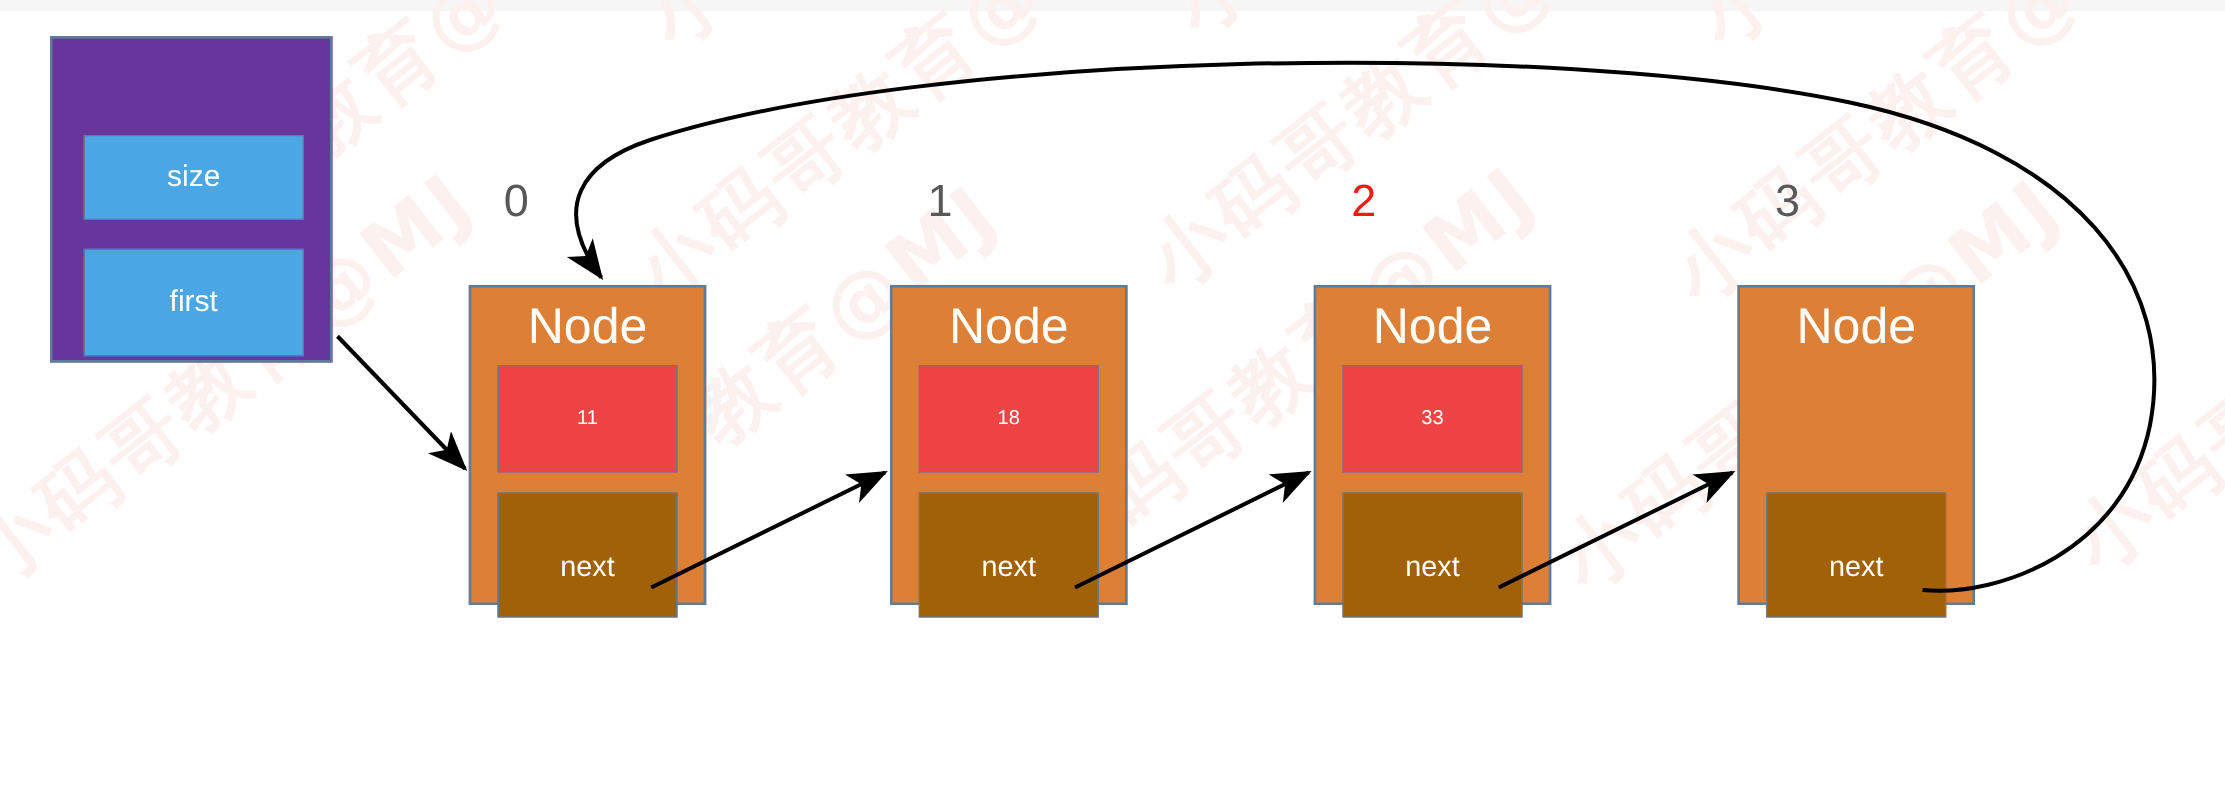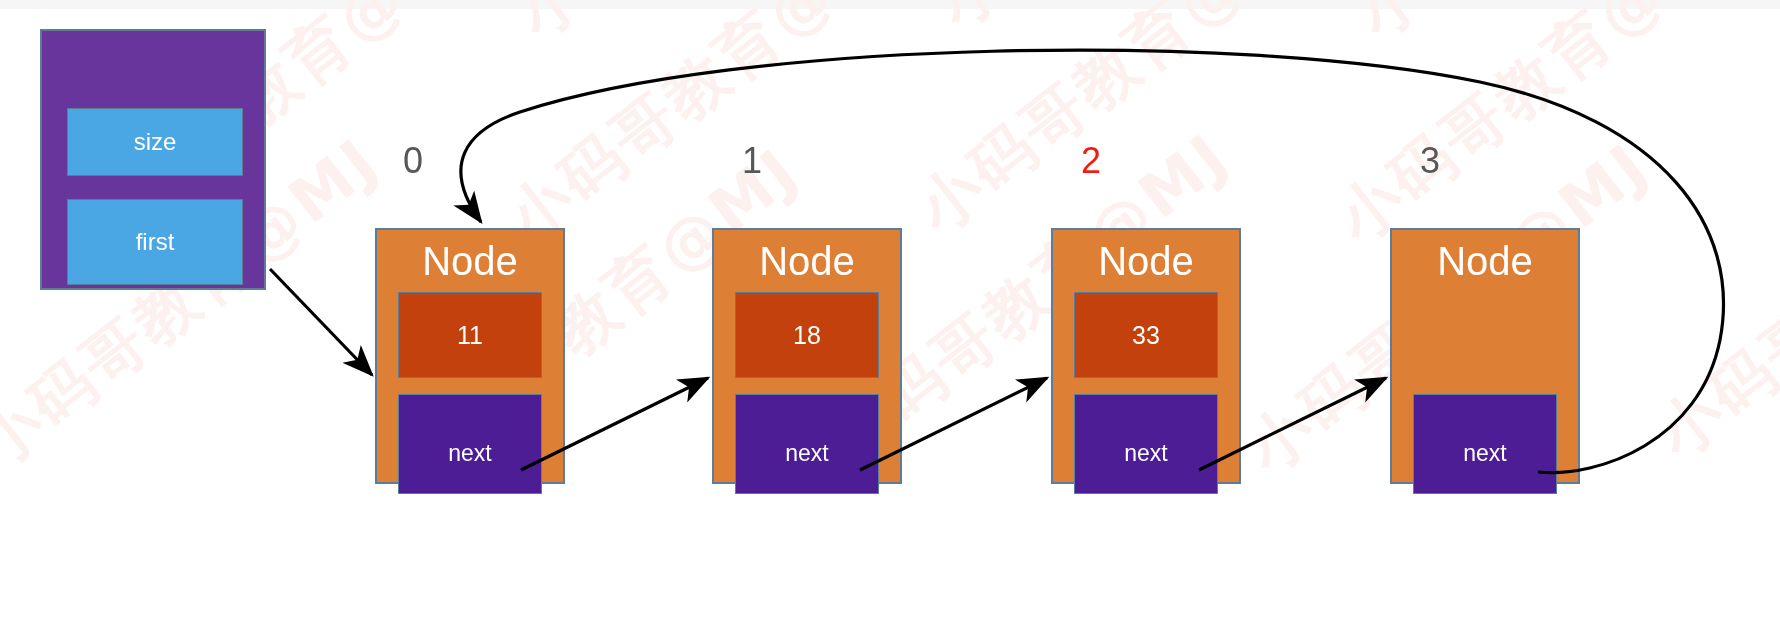--- a/index.html
+++ b/index.html
@@ -93,32 +93,32 @@
     width: 186px;
     text-align: center;
     color: #ffffff;
     font-size: 40px;
     line-height: 46px;
   }
   .node-val {
     position: absolute;
     left: 21px; top: 62px;
     width: 144px; height: 86px;
-    background: #c2410c;
+    background: #ef4444;
     border: 1px solid #5d7c99;
     box-sizing: border-box;
     color: #ffffff;
-    font-size: 25px;
+    font-size: 16px;
     display: flex; align-items: center; justify-content: center;
   }
   .node-next {
     position: absolute;
     left: 21px; top: 164px;
     width: 144px; height: 100px;
-    background: #4c1d95;
+    background: #a16207;
     border: 1px solid #5d7c99;
     box-sizing: border-box;
     color: #ffffff;
     font-size: 23px;
     display: flex; align-items: flex-end; justify-content: center;
     padding-bottom: 26px;
   }
 
   
   .idx {

